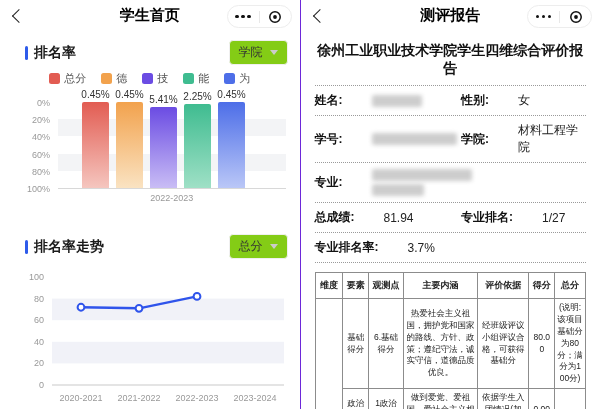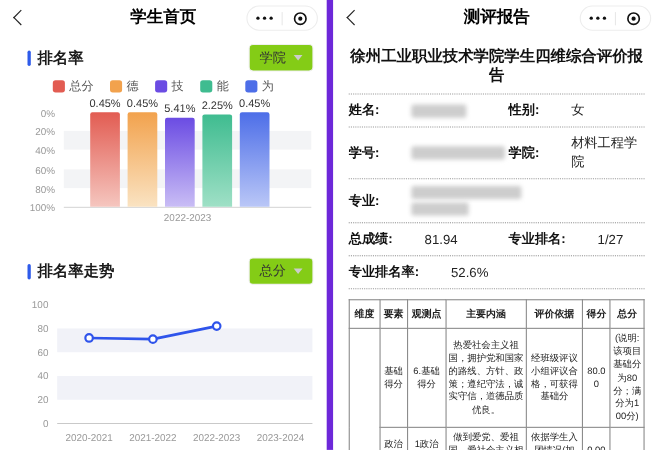--- a/index.html
+++ b/index.html
@@ -1,19 +1,19 @@
 <!DOCTYPE html>
 <html><head>
 <meta charset="utf-8">
 <style>
   html,body{margin:0;padding:0;background:#e9e9e9;}
   .stage{width:600px;height:409px;background:#fff;display:flex;overflow:hidden;position:relative;
          font-family:"Liberation Sans",sans-serif;-webkit-font-smoothing:antialiased;}
   .screen{width:300px;height:409px;overflow:hidden;position:relative;background:#fff;}
-  .screen.left{border-right:6px solid #6d28d9;}
+  .screen.left{border-right:1px solid #6d28d9;}
 
   
   .navbar{height:30px;position:relative;display:flex;align-items:center;}
   .nav-title{position:absolute;left:0;right:0;text-align:center;font-size:15px;font-weight:bold;color:#000;}
   .back{position:absolute;left:14px;top:11px;width:9px;height:9px;border-left:1.6px solid #222;border-bottom:1.6px solid #222;transform:rotate(45deg);cursor:pointer;}
   .capsule{position:absolute;right:8px;top:5px;height:21px;min-width:62px;border:1px solid #ededed;border-radius:12px;background:#fff;display:flex;align-items:center;z-index:5;}
   .caps-half{width:31px;display:flex;justify-content:center;align-items:center;}
   .dot{width:3.2px;height:3.2px;border-radius:50%;background:#111;margin:0 1.4px;display:inline-block;}
   .caps-div{width:1px;height:12px;background:#e8e8e8;}
 
@@ -243,21 +243,21 @@
               <span class="field-value">81.94</span>
             </div>
             <div class="field-cell second">
               <span class="field-label">专业排名:</span>
               <span class="field-value">1/27</span>
             </div>
           </div>
           <div class="field-row">
             <div class="field-cell first">
               <span class="field-label">专业排名率:</span>
-              <span class="field-value">52.6%</span>
+              <span class="field-value">3.7%</span>
             </div>
           </div>
         </div>
 
       <table class="rank-table">
         <colgroup>
           <col style="width:10.3%">
             <col style="width:9.5%">
             <col style="width:12.9%">
           <col style="width:27.4%">

